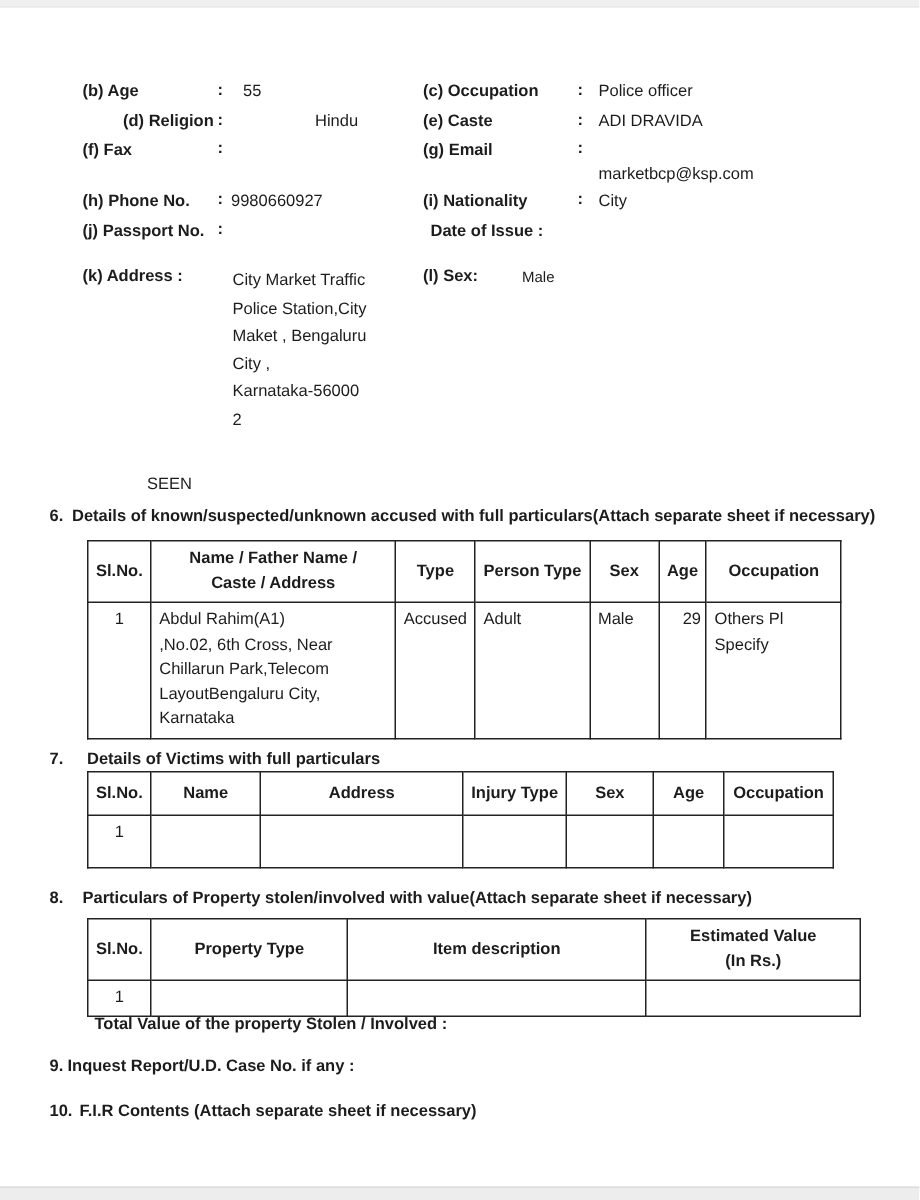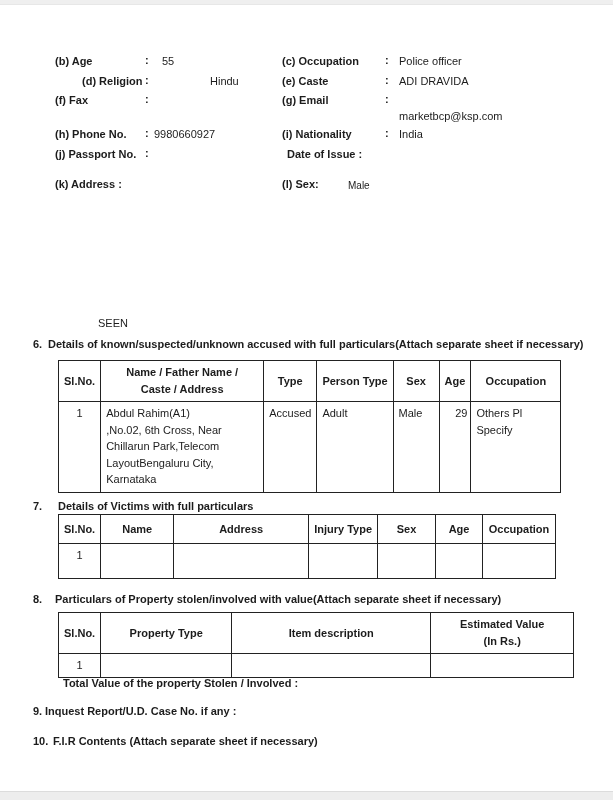--- a/index.html
+++ b/index.html
@@ -55,27 +55,33 @@
   <span class="abs" style="left:162px;top:94px;"></span>
   <span class="abs b" style="left:282px;top:94px;">(g) Email</span>
   <span class="abs b" style="left:385px;top:93px;">:</span>
   <span class="abs" style="left:399px;top:94px;margin-top:16px;">marketbcp@ksp.com</span>
 
   <span class="abs b" style="left:55px;top:128px;">(h) Phone No.</span>
   <span class="abs b" style="left:145px;top:127px;">:</span>
   <span class="abs" style="left:154px;top:128px;">9980660927</span>
   <span class="abs b" style="left:282px;top:128px;">(i) Nationality</span>
   <span class="abs b" style="left:385px;top:127px;">:</span>
-  <span class="abs" style="left:399px;top:128px;">India</span>
+  <span class="abs" style="left:399px;top:128px;">City</span>
 
   <span class="abs b" style="left:55px;top:148px;">(j) Passport No.</span>
   <span class="abs b" style="left:145px;top:147px;">:</span>
   <span class="abs b" style="left:287px;top:148px;">Date of Issue :</span>
 
   <span class="abs b" style="left:55px;top:178px;">(k) Address :</span>
+  <div class="abs pre addr" style="left:155px;top:178px;">City Market Traffic
+Police Station,City
+Maket , Bengaluru
+City ,
+Karnataka-56000
+2</div>
   <span class="abs b" style="left:282px;top:178px;">(l) Sex:</span>
   <span class="abs sm" style="left:348px;top:179px;">Male</span>
 
   <span class="abs" style="left:98px;top:317px;text-align:center;">SEEN</span>
 
   <div class="abs sec" style="left:33px;top:338px;">
     <span class="num" style="width:15px;">6.</span>
     <span>Details of known/suspected/unknown accused with full particulars(Attach separate sheet if necessary)</span>
   </div>
   <div class="abs" style="left:58px;top:360px;">

